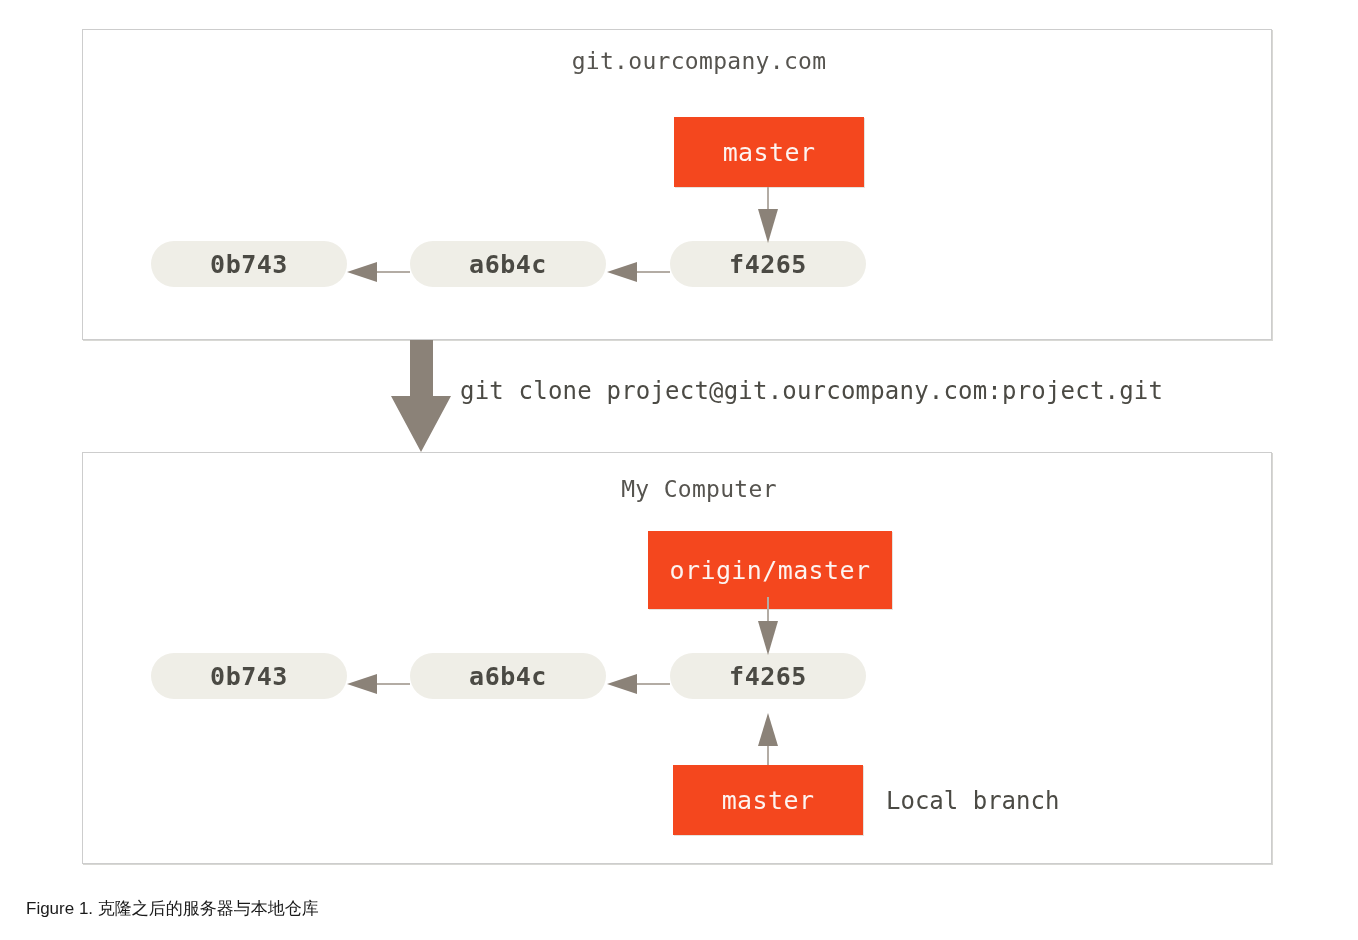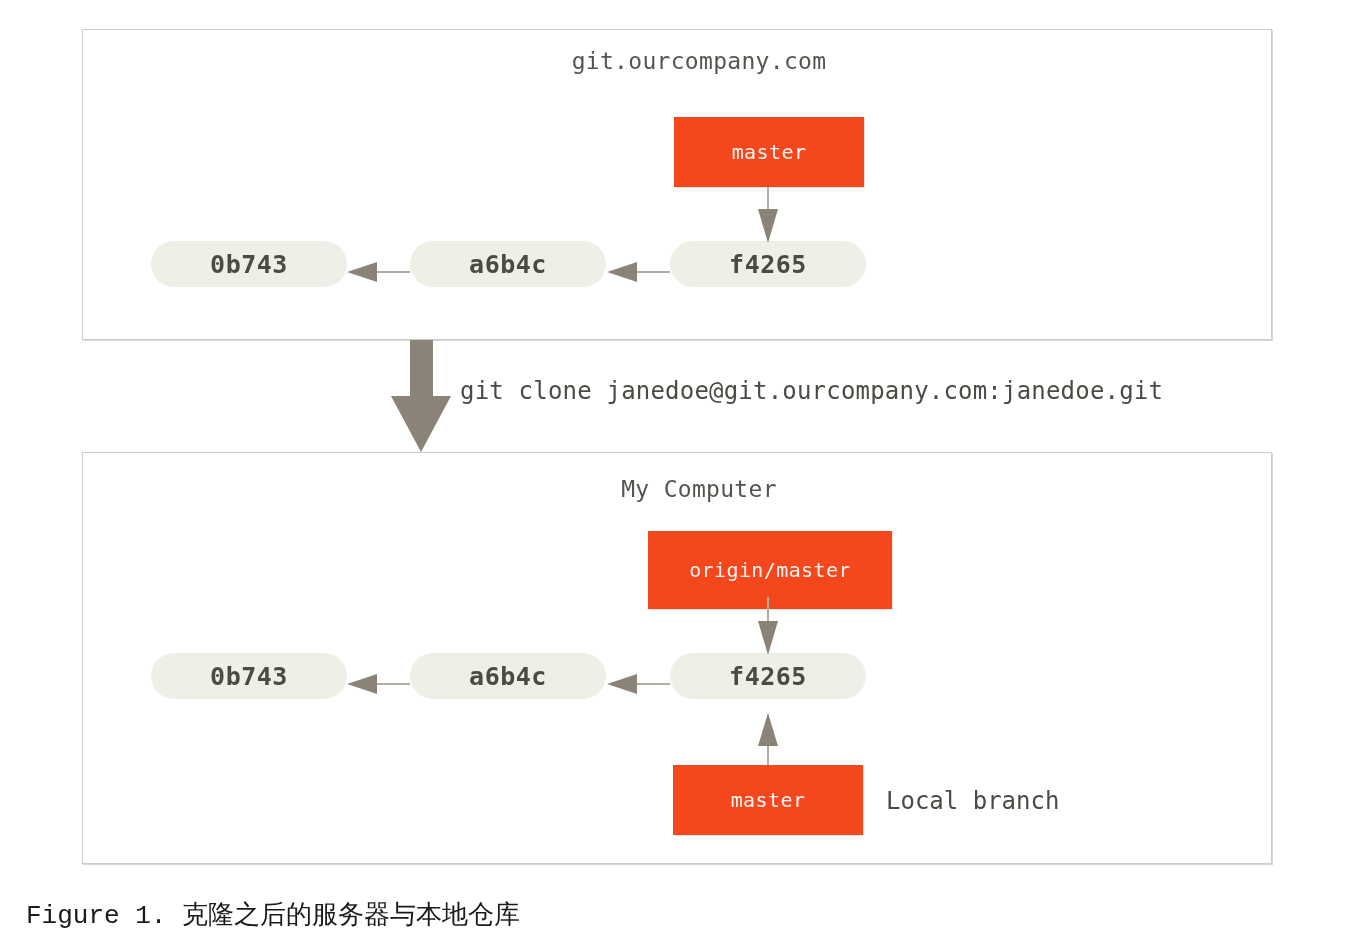--- a/index.html
+++ b/index.html
@@ -66,21 +66,21 @@
   }
 
   
   .branch {
     position: absolute;
     background: #f4471e;
     display: flex;
     align-items: center;
     justify-content: center;
     font-family: "DejaVu Sans Mono", "Liberation Mono", monospace;
-    font-size: 20px;
+    font-size: 25px;
     color: #fdf4f1;
     letter-spacing: 0.4px;
     box-sizing: border-box;
     box-shadow: 1px 1px 0 0 #e6e3dd;
     text-align: center;
   }
 
   
   .annotation {
     position: absolute;
@@ -110,22 +110,22 @@
     color: #4b4a44;
     white-space: nowrap;
     letter-spacing: 0.2px;
   }
 
   
   #caption {
     position: absolute;
     left: 26px;
     top: 897px;
-    font-family: Liberation Mono, monospace;
-    font-size: 26px;
+    font-family: Liberation Sans, sans-serif;
+    font-size: 17px;
     color: #1a1a1a;
     white-space: nowrap;
   }
 </style>
 </head>
 <body>
 
 <div id="figure">
 
   <div class="repo-box" id="server-box"></div>
@@ -133,21 +133,21 @@
   <div class="box-title" id="server-title">git.ourcompany.com</div>
 
   <div class="branch" style="left:654px; top:117px; width:190px; height:70px;">master</div>
 
   <div class="commit" style="left:131px; top:241px;">0b743</div>
 
   <div class="commit" style="left:390px; top:241px;">a6b4c</div>
 
   <div class="commit" style="left:650px; top:241px;">f4265</div>
 
-  <div id="clone-cmd">git clone janedoe@git.ourcompany.com:janedoe.git</div>
+  <div id="clone-cmd">git clone project@git.ourcompany.com:project.git</div>
 
   <div class="repo-box" id="local-box"></div>
 
   <div class="box-title" id="local-title">My Computer</div>
 
   <div class="branch" style="left:628px; top:531px; width:244px; height:78px;">origin/master</div>
 
 
   <div class="commit" style="left:131px; top:653px;">0b743</div>
 

